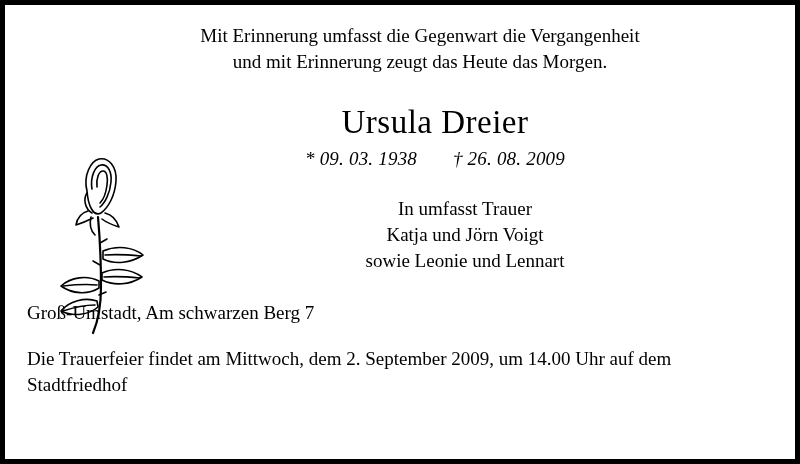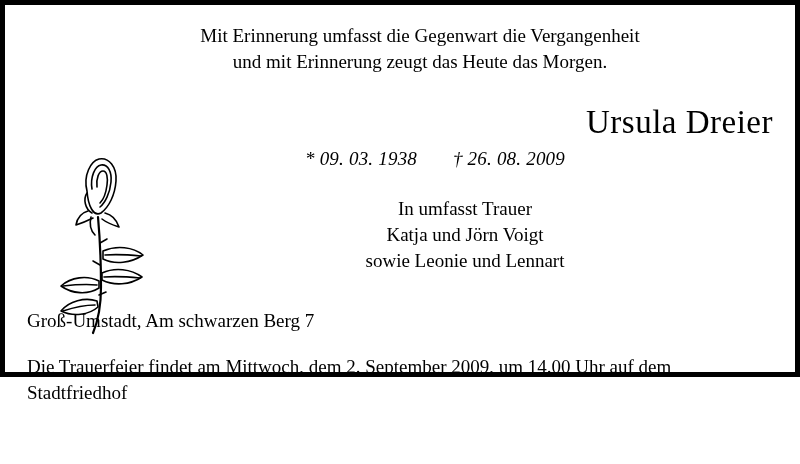--- a/index.html
+++ b/index.html
@@ -11,21 +11,21 @@
     width: 800px;
     height: 464px;
     font-family: "Liberation Serif", serif;
     color: #000000;
     overflow: hidden;
   }
   #obituary {
     position: relative;
     box-sizing: border-box;
     width: 800px;
-    height: 377px;
+    height: 464px;
     border: 5px solid #000000;
     background: #ffffff;
     padding: 16px 22px 16px 22px;
   }
 
   .epitaph {
     text-align: center;
     font-size: 19px;
     line-height: 1.38;
     margin: 2px 0 0 0;
@@ -45,21 +45,20 @@
 
   .name-block {
     text-align: center;
     margin-top: 22px;
     padding-left: 70px;
   }
   .deceased-name {
     font-size: 33px;
     letter-spacing: 0.5px;
     line-height: 1.05;
-    text-align: right;
   }
   .dates {
     font-size: 19px;
     margin-top: 8px;
     letter-spacing: 0.2px;
     font-style: italic;
   }
   .dates .sep {
     display: inline-block;
     width: 26px;
@@ -68,21 +67,21 @@
   .mourners {
     margin-top: 26px;
     text-align: center;
     padding-left: 130px;
     font-size: 19px;
     line-height: 1.36;
   }
   .mourners div { white-space: nowrap; }
 
   .address {
-    margin-top: 36px;
+    margin-top: 28px;
     font-size: 19px;
   }
 
   .ceremony {
     margin-top: 22px;
     font-size: 19px;
     line-height: 1.4;
   }
 
   .rose {

